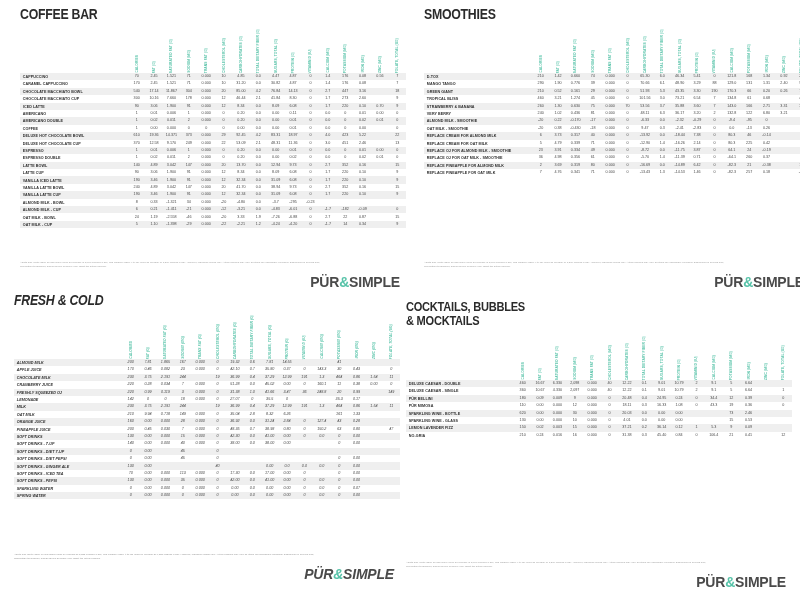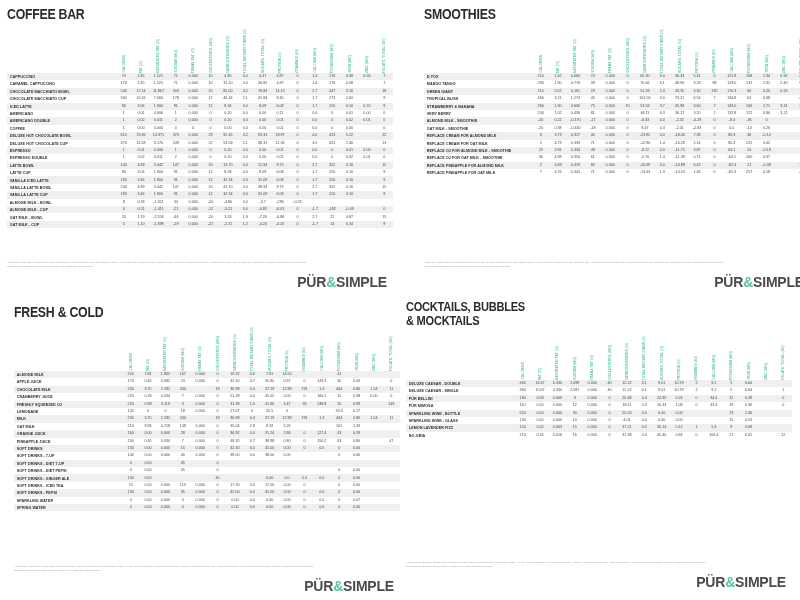--- a/index.html
+++ b/index.html
@@ -2,23 +2,23 @@
 <html><head>
 <meta charset="utf-8">
 <style>
   html,body{margin:0;padding:0;}
   body{
     width:800px;height:600px;overflow:hidden;background:#ffffff;
     font-family:"Liberation Sans", sans-serif;color:#3a3a3a;
   }
   .page{position:relative;width:800px;height:600px;box-sizing:border-box;}
   .quad{position:absolute;box-sizing:border-box;}
-  .q-tl{left:7px;top:6px;width:386px;height:290px;}
+  .q-tl{left:20px;top:6px;width:386px;height:290px;}
   .q-tr{left:424px;top:6px;width:386px;height:290px;}
-  .q-bl{left:14px;top:304px;width:386px;height:294px;}
+  .q-bl{left:14px;top:292px;width:386px;height:294px;font-style:italic;}
   .q-br{left:406px;top:300px;width:386px;height:294px;}
 
   .sec-title{
     font-family:"Liberation Sans", sans-serif;
     font-weight:bold;font-size:15px;line-height:15px;
     letter-spacing:-0.3px;color:#2b2b2b;
     text-transform:uppercase;
     transform:scaleX(0.82);transform-origin:left top;
     white-space:pre-line;
   }

